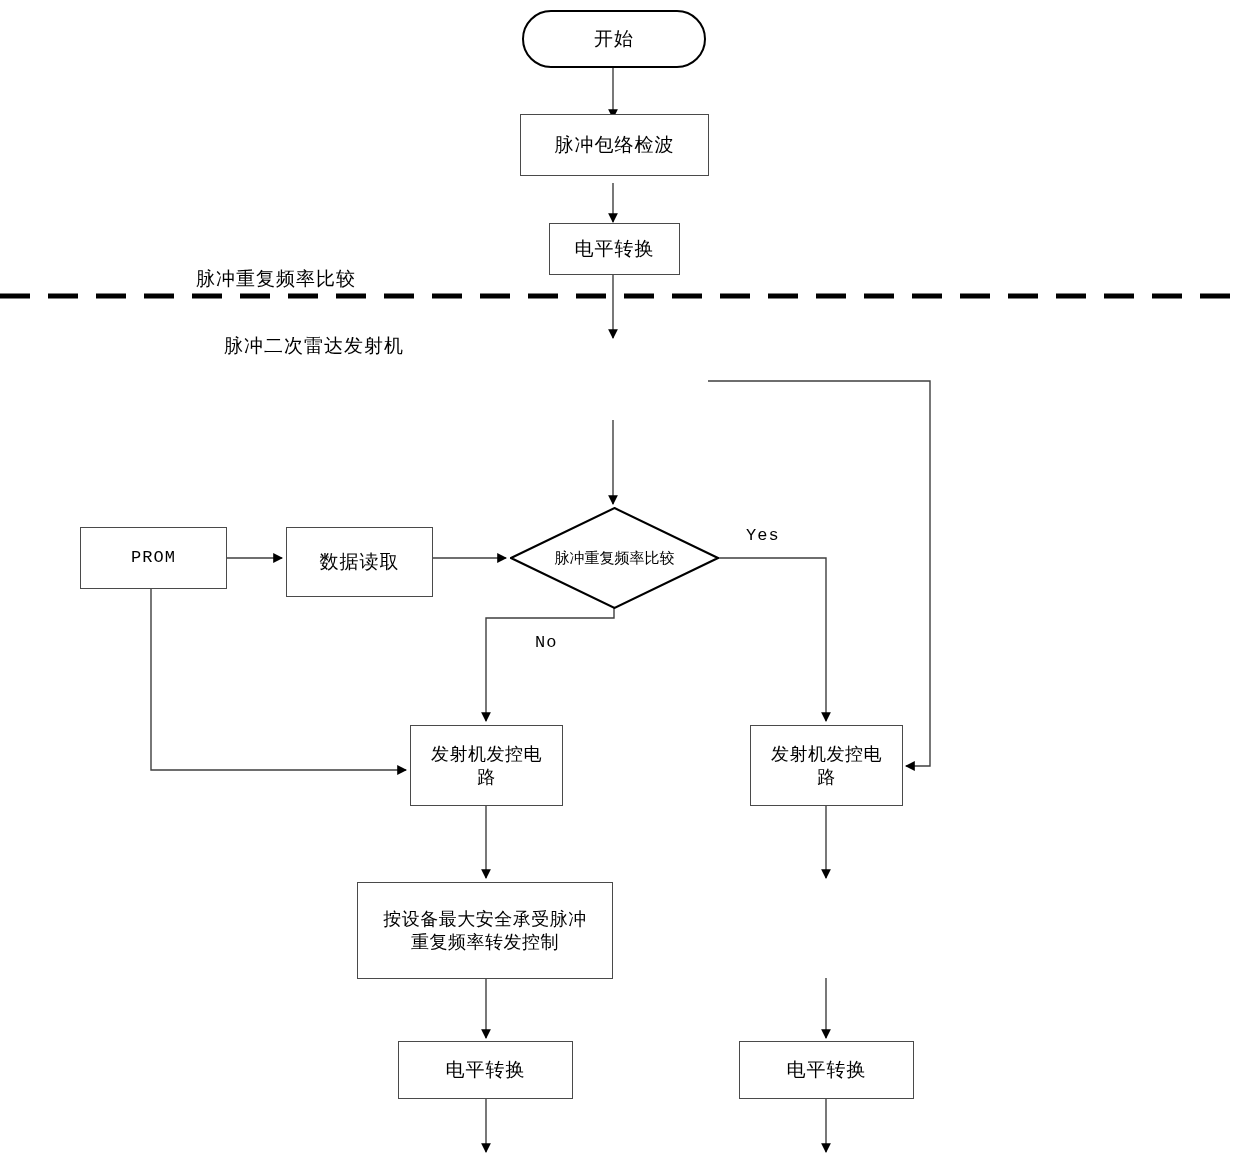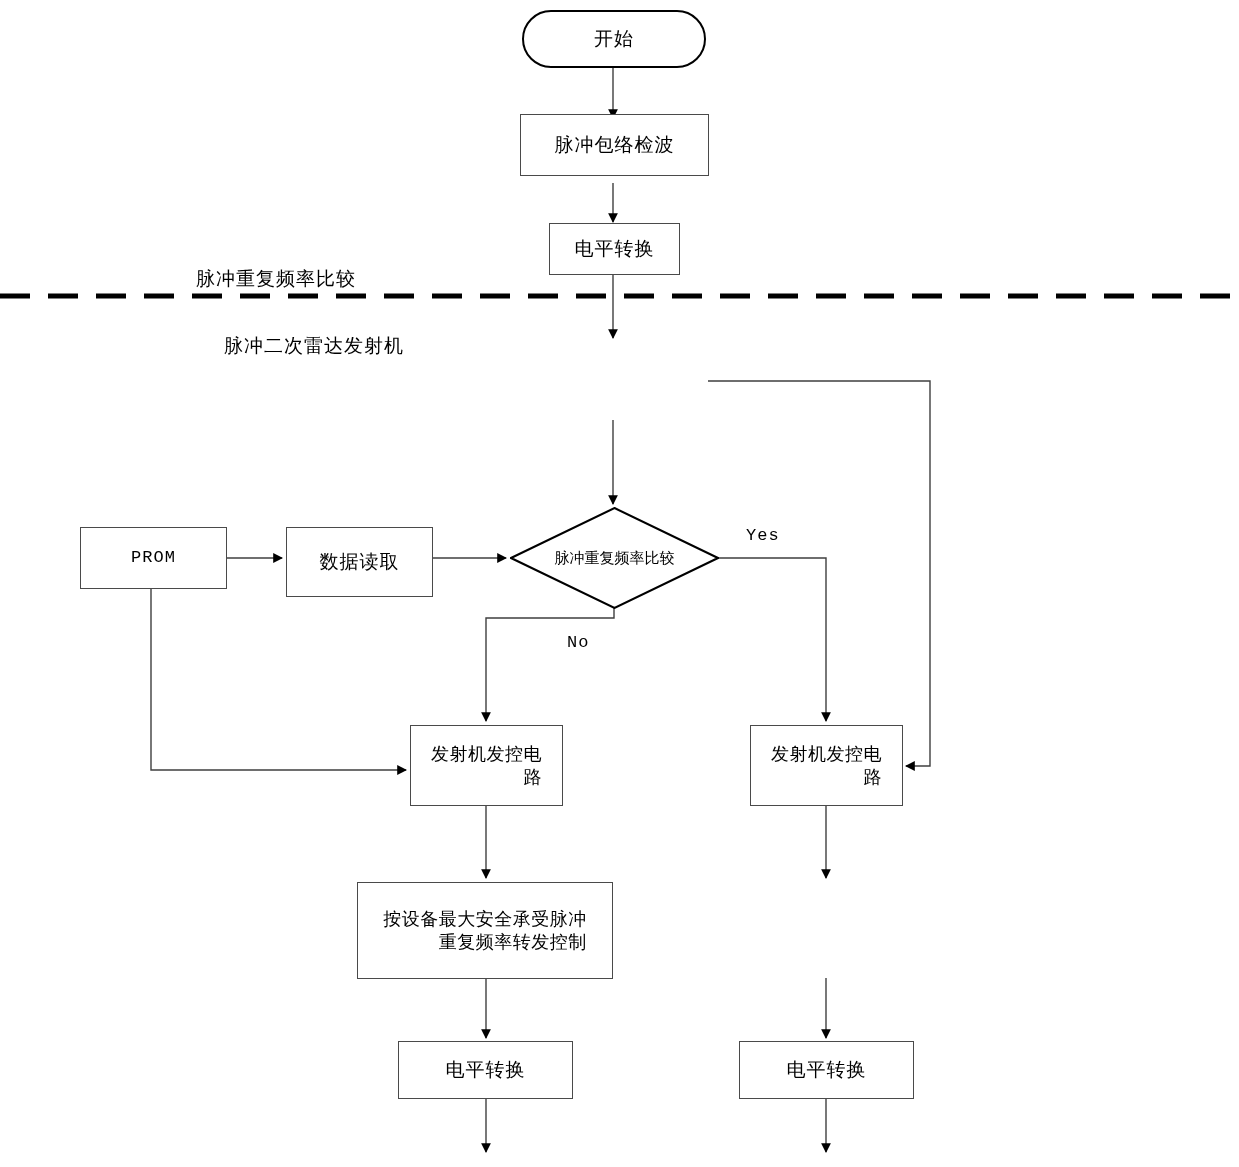--- a/index.html
+++ b/index.html
@@ -27,21 +27,21 @@
     pointer-events: none;
   }
   .node {
     position: absolute;
     box-sizing: border-box;
     border: 1px solid #3f3f3f;
     background: #ffffff;
     display: flex;
     align-items: center;
     justify-content: center;
-    text-align: right;
+    text-align: center;
     color: #000000;
     line-height: 1.25;
     z-index: 2;
   }
   .node .label {
     display: block;
     padding: 0 4px;
     white-space: pre-line;
   }
   .terminator {
@@ -207,17 +207,17 @@
   </div>
 
   <div class="section-label" style="left:224px; top:333px;">
     <span>脉冲二次雷达发射机</span>
   </div>
 
   <div class="edge-label" style="left:746px; top:526px;">
     <span>Yes</span>
   </div>
 
-  <div class="edge-label" style="left:535px; top:633px;margin-left:32px;">
+  <div class="edge-label" style="left:535px; top:633px;">
     <span>No</span>
   </div>
 
 </div>
 
 </body></html>

